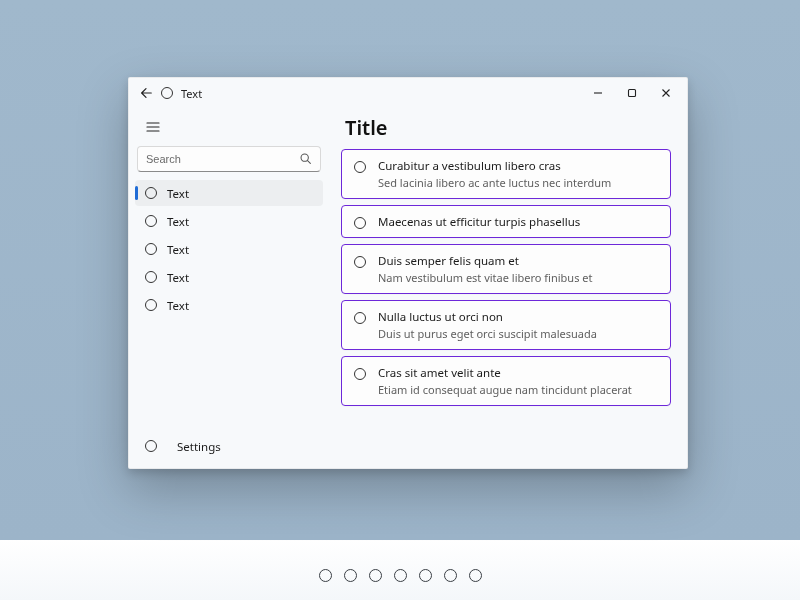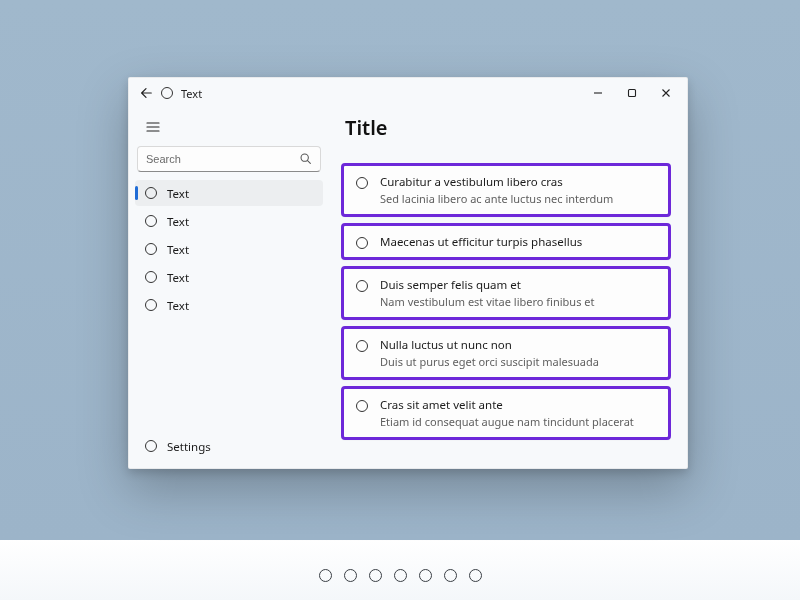--- a/index.html
+++ b/index.html
@@ -81,41 +81,41 @@
   .nav-item.selected::before {
     content:""; position:absolute; left:0; top:6px; bottom:6px; width:3px;
     border-radius: 2px; background:#1f6cd6;
   }
 
   .sidebar-spacer { flex:1; }
   .settings-item {
     height: 28px;
     display:flex; align-items:center;
     padding: 0 8px 0 10px;
-    gap: 10px;
+    gap: 20px;
     font-size: 11.5px;
     color:#1b1b1b;
   }
   .settings-item .ring { width:12px; height:12px; border:1.3px solid #333; border-radius:50%; }
 
   .content {
     flex:1;
     padding: 6px 16px 12px 12px;
     overflow:hidden;
   }
   .page-title {
     font-size: 20px;
     font-weight: 600;
     color:#111;
-    margin: 0 0 22px 4px;
+    margin: 0 0 8px 4px;
   }
   .cards { display:flex; flex-direction:column; gap:6px; }
   .card {
     background:#fdfdfd;
-    border:3px solid #6d28d9;
+    border:1px solid #6d28d9;
     border-radius:4px;
     padding: 8px 12px;
     display:flex;
     gap:12px;
     align-items:flex-start;
     box-shadow: 0 1px 1px rgba(0,0,0,0.02);
   }
   .card .ring { width:12px; height:12px; border:1.3px solid #333; border-radius:50%; margin-top:3px; flex:0 0 auto; }
   .card .lines { display:flex; flex-direction:column; gap:2px; }
   .card .line1 { font-size: 11.5px; color:#1b1b1b; }
@@ -235,21 +235,21 @@
           <div class="card">
             <span class="ring"></span>
             <div class="lines">
               <div class="line1">Duis semper felis quam et</div>
               <div class="line2">Nam vestibulum est vitae libero finibus et</div>
             </div>
           </div>
           <div class="card">
             <span class="ring"></span>
             <div class="lines">
-              <div class="line1">Nulla luctus ut nunc non</div>
+              <div class="line1">Nulla luctus ut orci non</div>
               <div class="line2">Duis ut purus eget orci suscipit malesuada</div>
             </div>
           </div>
           <div class="card">
             <span class="ring"></span>
             <div class="lines">
               <div class="line1">Cras sit amet velit ante</div>
               <div class="line2">Etiam id consequat augue nam tincidunt placerat</div>
             </div>
           </div>

